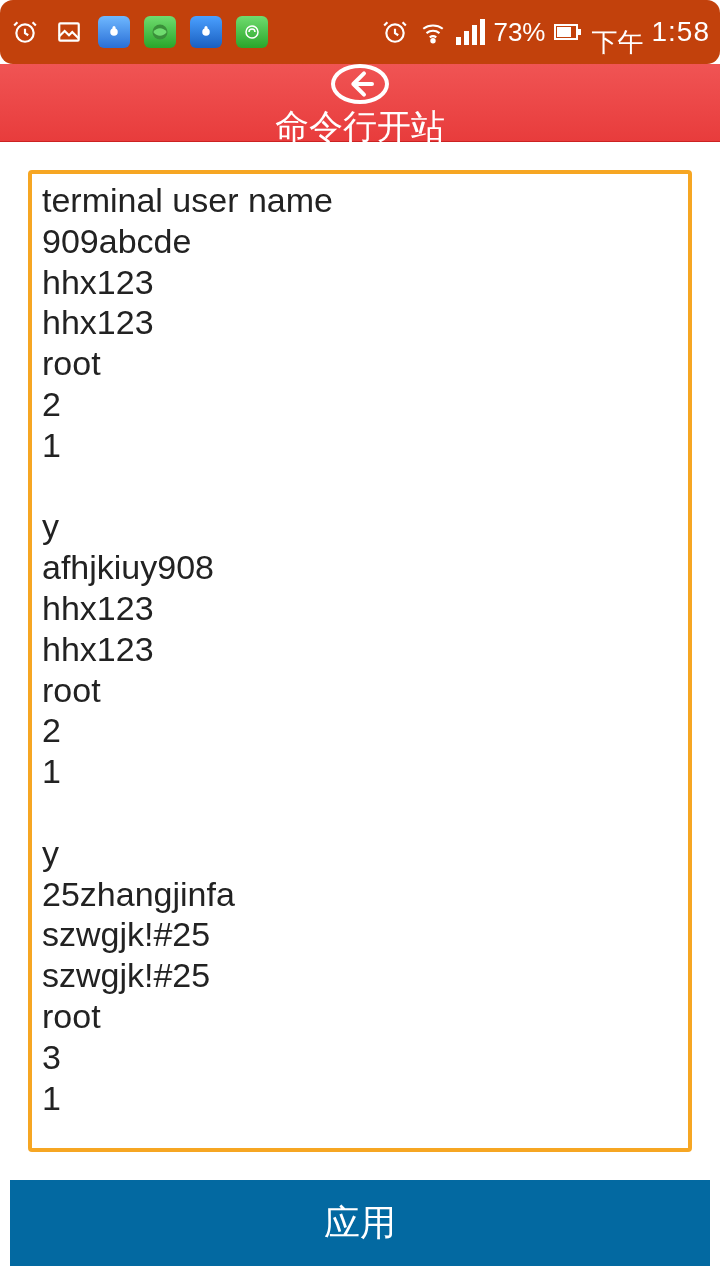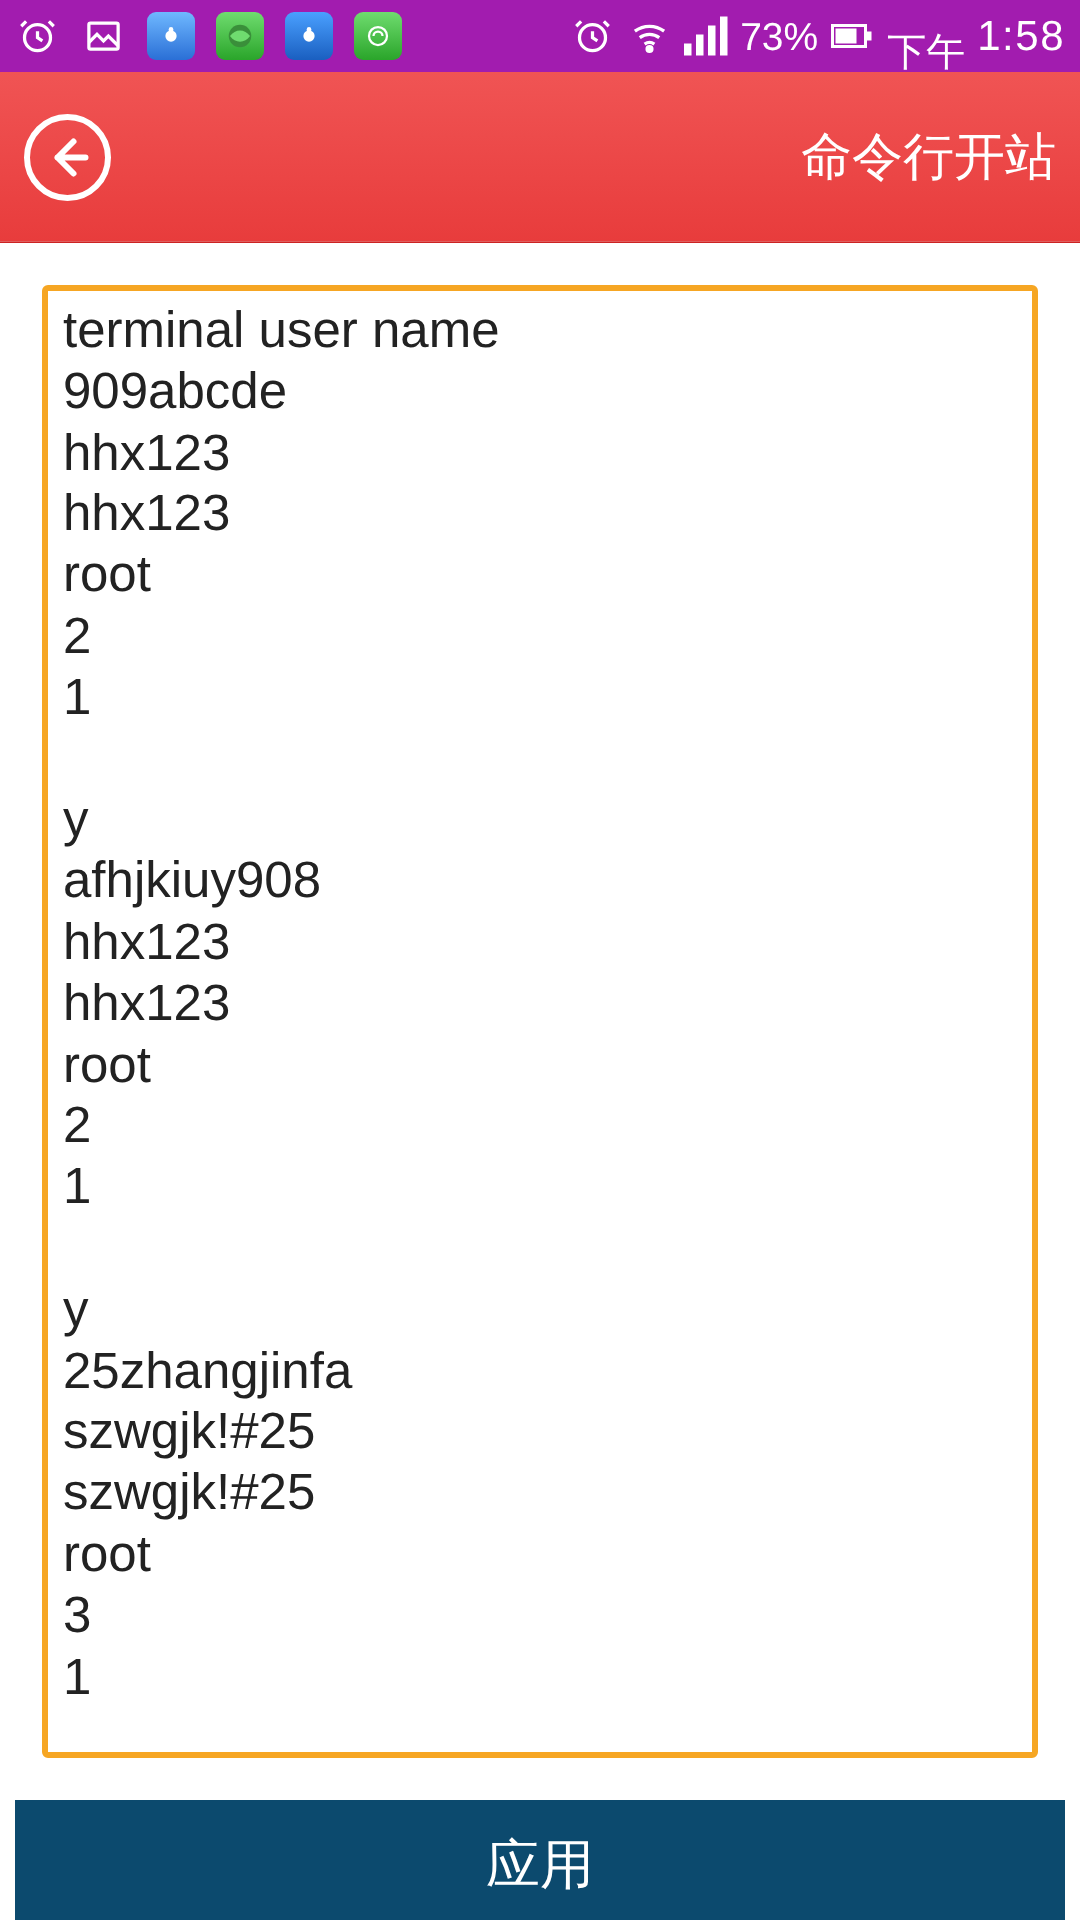--- a/index.html
+++ b/index.html
@@ -1,27 +1,28 @@
 <!DOCTYPE html>
 <html><head>
 <meta charset="utf-8">
 <style>
   * { margin: 0; padding: 0; box-sizing: border-box; }
   html, body { width: 720px; height: 1280px; font-family: -apple-system, "Helvetica Neue", Arial, sans-serif; background: #fff; overflow: hidden; }
 
   
   .status-bar {
-    height: 48px;
-    background: #a21caf;
+    height: 64px;
+    background: #c2410c;
     color: #fff;
     display: flex;
     align-items: center;
     justify-content: space-between;
     padding: 0 10px;
     font-size: 26px;
+    border-radius: 13px;
   }
   .status-left { display: flex; align-items: center; gap: 14px; }
   .status-right { display: flex; align-items: center; gap: 8px; }
   .status-icon { width: 30px; height: 30px; display: flex; align-items: center; justify-content: center; }
   .status-icon svg { width: 26px; height: 26px; }
   .app-icon { width: 32px; height: 32px; border-radius: 6px; display:flex; align-items:center; justify-content:center; font-size:18px; }
   .bg-blue  { background: linear-gradient(#6fb8ff,#2a6fd6); }
   .bg-green { background: linear-gradient(#6fdc6f,#2aa52a); }
   .bg-blue2 { background: linear-gradient(#4aa0ff,#1a5fc0); }
   .sig-bars { display:flex; align-items:flex-end; gap:3px; height:26px; }
@@ -31,27 +32,28 @@
   .sig-bars span:nth-child(3){height:20px;}
   .sig-bars span:nth-child(4){height:26px;}
   .battery { display:flex; align-items:center; gap:2px; }
   .battery-body { width:24px; height:16px; border:2px solid #fff; position:relative; }
   .battery-body::after { content:""; position:absolute; right:-5px; top:3px; width:3px; height:6px; background:#fff; }
   .battery-fill { position:absolute; left:1px; top:1px; bottom:1px; width:70%; background:#fff; }
   .clock { font-size:28px; letter-spacing:1px; }
 
   
   .app-header {
-    height: 114px;
+    height: 78px;
     background: linear-gradient(#f05454, #e83c3c);
     display: flex;
     align-items: center;
     justify-content: space-between;
     padding: 0 16px;
     border-bottom: 1px solid #c22;
+    flex-direction: column;
   }
   .back-btn {
     width: 58px; height: 58px;
     border: 4px solid #fff;
     border-radius: 50%;
     display:flex; align-items:center; justify-content:center;
     cursor:pointer;
   }
   .back-btn svg { width:32px; height:32px; }
   .header-title { color:#fff; font-size:34px; font-weight:400; }
@@ -83,21 +85,21 @@
     font-family: Arial, sans-serif;
     white-space: pre-wrap;
     overflow: hidden;
     background:#fff;
   }
 
   
   .apply-btn {
     height: 86px;
     margin: 0 10px 14px 10px;
-    background: #0c4a6e;
+    background: #0369a1;
     color: #fff;
     font-size: 36px;
     display:flex;
     align-items:center;
     justify-content:center;
     cursor:pointer;
   }
 </style>
 </head>
 <body>

